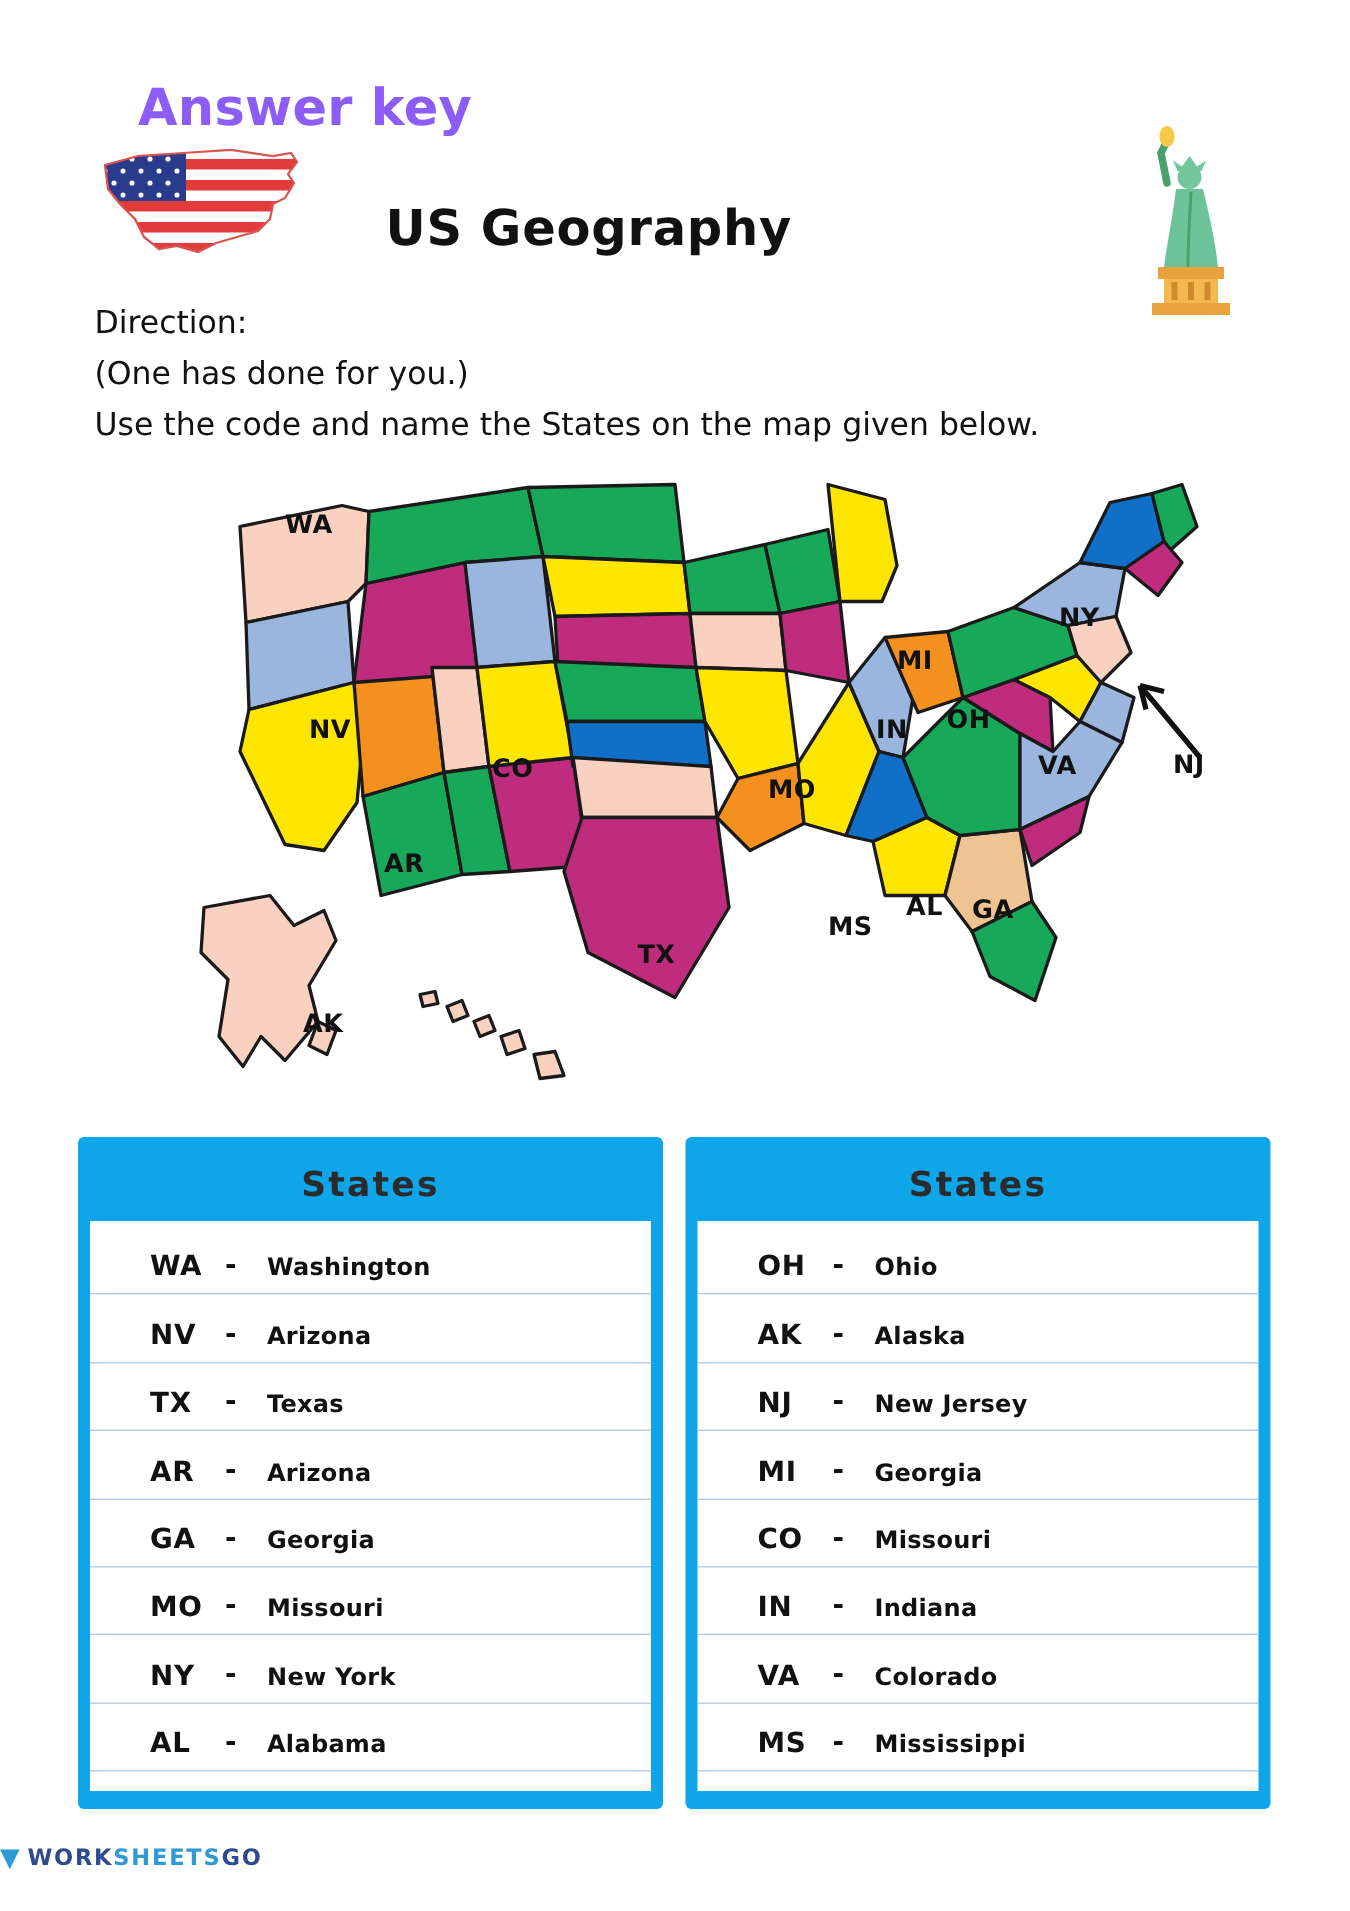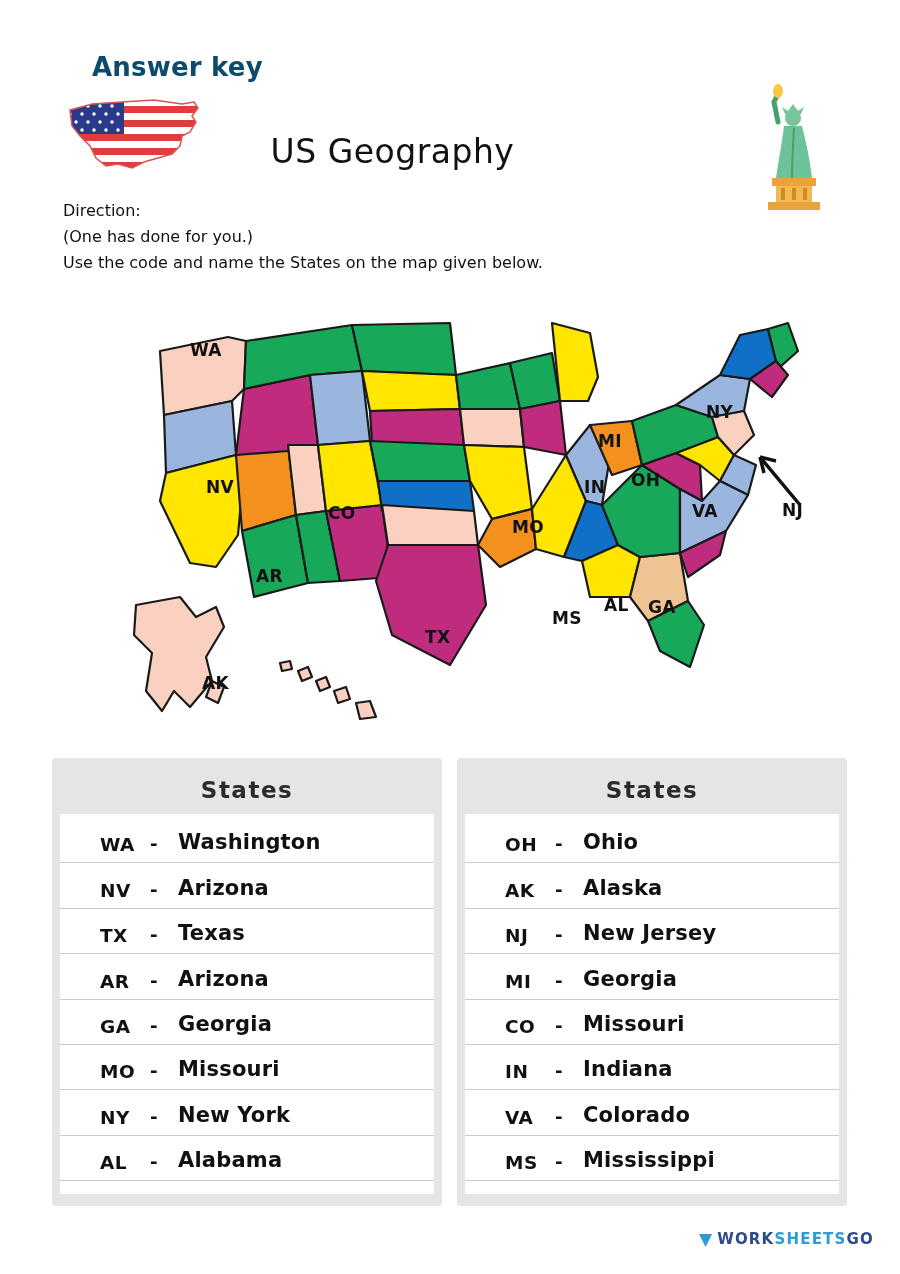--- a/index.html
+++ b/index.html
@@ -20,56 +20,56 @@
     width: 900px;
     height: 1274px;
     background: #fff;
   }
 
   
   .answer-key {
     position: absolute;
     left: 92px;
     top: 52px;
-    font-size: 26px;
-    font-weight: bold;
-    color: #0c4a6e;
+    font-size: 34px;
+    font-weight: bold;
+    color: #8b5cf6;
     letter-spacing: 0.2px;
   }
   .flag-map {
     position: absolute;
     left: 62px;
     top: 92px;
     width: 148px;
     height: 90px;
   }
   .title {
     position: absolute;
     left: 0;
     top: 132px;
     width: 785px;
     text-align: center;
     font-size: 33px;
-    font-weight: normal;
+    font-weight: bold;
     color: #111;
     letter-spacing: 0.5px;
   }
   .liberty {
     position: absolute;
     right: 52px;
     top: 82px;
     width: 110px;
     height: 135px;
   }
 
   .direction {
     position: absolute;
     left: 63px;
     top: 198px;
-    font-size: 16px;
+    font-size: 21px;
     color: #111;
     line-height: 1.62;
   }
   .direction div { white-space: nowrap; }
 
   
   .map-wrap {
     position: absolute;
     left: 120px;
     top: 305px;
@@ -85,21 +85,21 @@
     color: #111;
     letter-spacing: 0.3px;
   }
 
   
   .box {
     position: absolute;
     top: 758px;
     width: 390px;
     height: 448px;
-    background: #e5e5e5;
+    background: #0ea5e9;
     border-radius: 4px;
     box-sizing: border-box;
     padding: 8px;
   }
   .box.left  { left: 52px; }
   .box.right { left: 457px; }
 
   .box-title {
     height: 48px;
     line-height: 48px;
@@ -138,33 +138,33 @@
     left: 90px;
     bottom: 8px;
     font-size: 18.5px;
     font-weight: bold;
     color: #111;
   }
   .fullname {
     position: absolute;
     left: 118px;
     bottom: 8px;
-    font-size: 21px;
+    font-size: 16px;
     font-weight: bold;
     color: #111;
     letter-spacing: 0.2px;
   }
 
   
   .footer {
     position: absolute;
     left: 0;
     top: 1228px;
     width: 874px;
-    text-align: right;
+    text-align: left;
     font-size: 15px;
     font-weight: bold;
     letter-spacing: 1.2px;
   }
   .footer .wmark { color: #2e4a8c; }
   .footer .wsheets { color: #2e9bd6; }
   .footer .wgo { color: #2e4a8c; }
   .footer .logo-glyph {
     display: inline-block;
     color: #2e9bd6;

